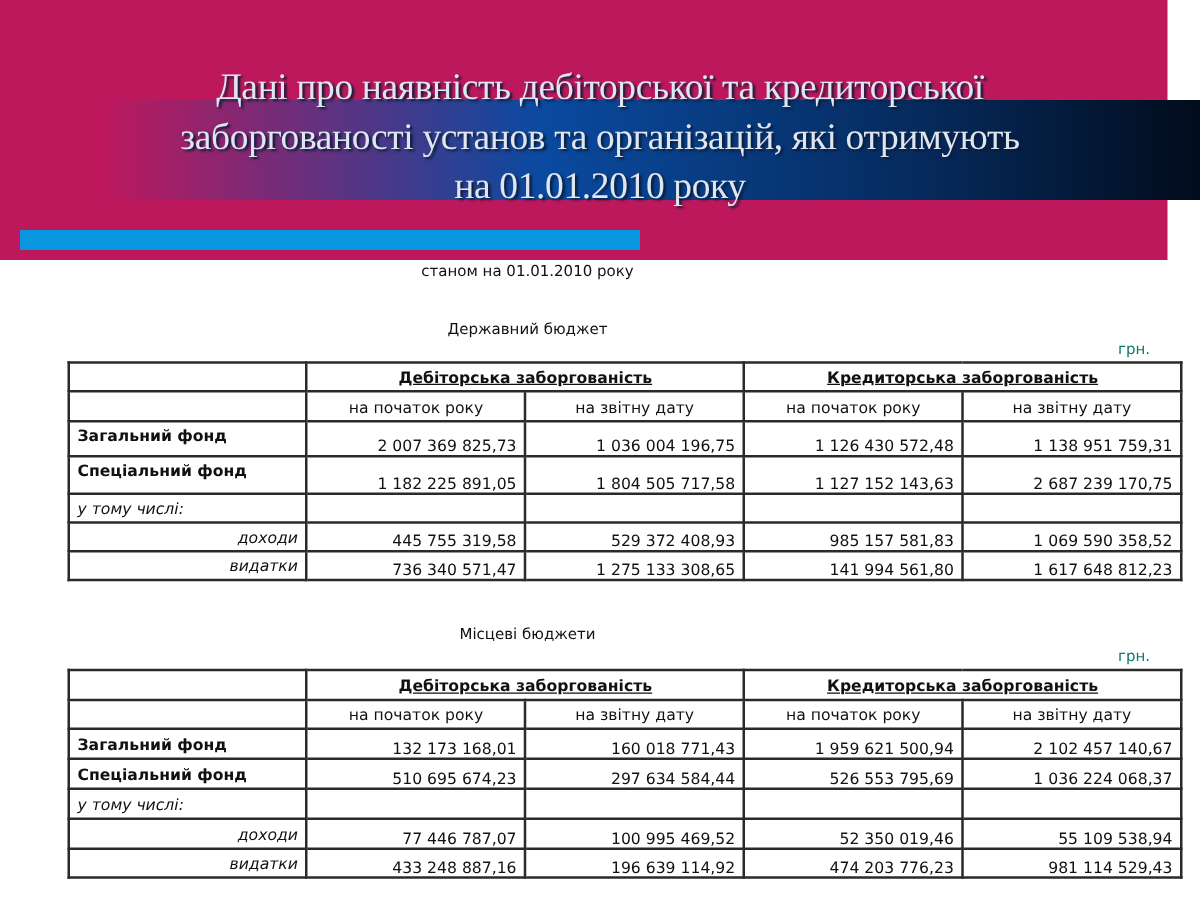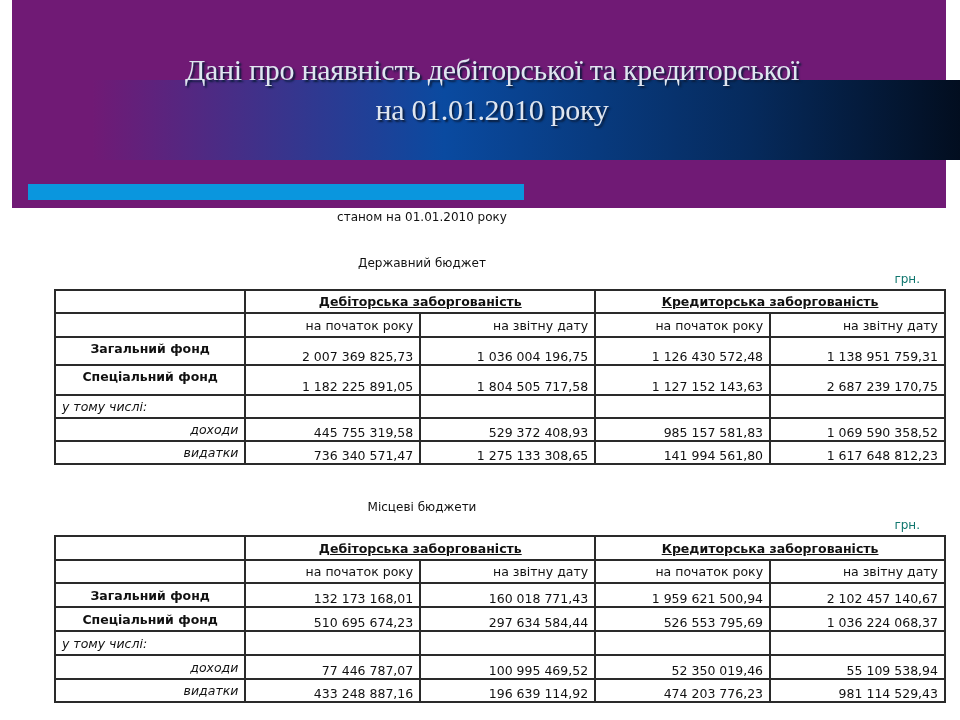--- a/index.html
+++ b/index.html
@@ -1,43 +1,44 @@
 <!DOCTYPE html>
 <html><head>
 <meta charset="utf-8">
 <style>
   html, body { margin:0; padding:0; }
   body { width:960px; height:720px; position:relative; overflow:hidden; background:#ffffff; font-family:"DejaVu Sans", sans-serif; }
-  .header { position:absolute; left:12px; top:0; width:934px; height:208px; background:#701a75; }
+  .header { position:absolute; left:0; top:0; width:934px; height:208px; background:#be185d; }
   .dark-band { position:absolute; left:80px; top:80px; width:880px; height:80px;
     background:linear-gradient(to right, rgba(11,98,201,0) 0%, #0a4aa0 40%, #062a5c 75%, #020c1c 100%); }
   .light-band { position:absolute; left:16px; top:184px; width:496px; height:16px; background:#0a96de; }
   .title { position:absolute; left:0; top:50px; width:960px; text-align:center; font-family:"Liberation Serif", serif;
     font-size:30px; line-height:39.5px; color:#dfe6f0; text-shadow:2px 2px 2px #0a1c3a; letter-spacing:-0.3px; }
   .title div { white-space:nowrap; }
   .caption { position:absolute; width:844px; left:0; text-align:center; font-size:12px; color:#111; }
   .unit { position:absolute; right:40px; font-size:12px; color:#0f766e; }
   table.fin { position:absolute; left:54px; width:892px; border-collapse:collapse; font-size:12.5px; color:#111; }
   table.fin td { border:2px solid #2a2a2a; padding:0 6px; white-space:nowrap; }
-  td.lbl-bold { font-weight:bold; text-align:center; }
+  td.lbl-bold { font-weight:bold; }
   td.lbl-it { font-style:italic; }
   td.lbl-it-r { font-style:italic; text-align:right; }
   td.num { text-align:right; vertical-align:bottom; padding-bottom:1px; }
   td.grp { font-weight:bold; text-decoration:underline; text-align:center; }
-  td.sub { text-align:right; }
+  td.sub { text-align:center; }
   col.c0 { width:185px; } col.cn { width:170px; }
 </style>
 </head>
 <body>
 
 <div class="header">
   <div class="dark-band"></div>
   <div class="light-band"></div>
   <div class="title">
     <div>Дані про наявність дебіторської та кредиторської</div>
+    <div>заборгованості установ та організацій, які отримують</div>
     <div>на 01.01.2010 року</div>
   </div>
 </div>
 
 <div class="caption" style="top:210px;">станом на 01.01.2010 року</div>
 
 <div class="caption" style="top:256px;">Державний бюджет</div>
 <div class="unit" style="top:272px;">грн.</div>
 <table class="fin" style="top:289px;">
   <colgroup>

